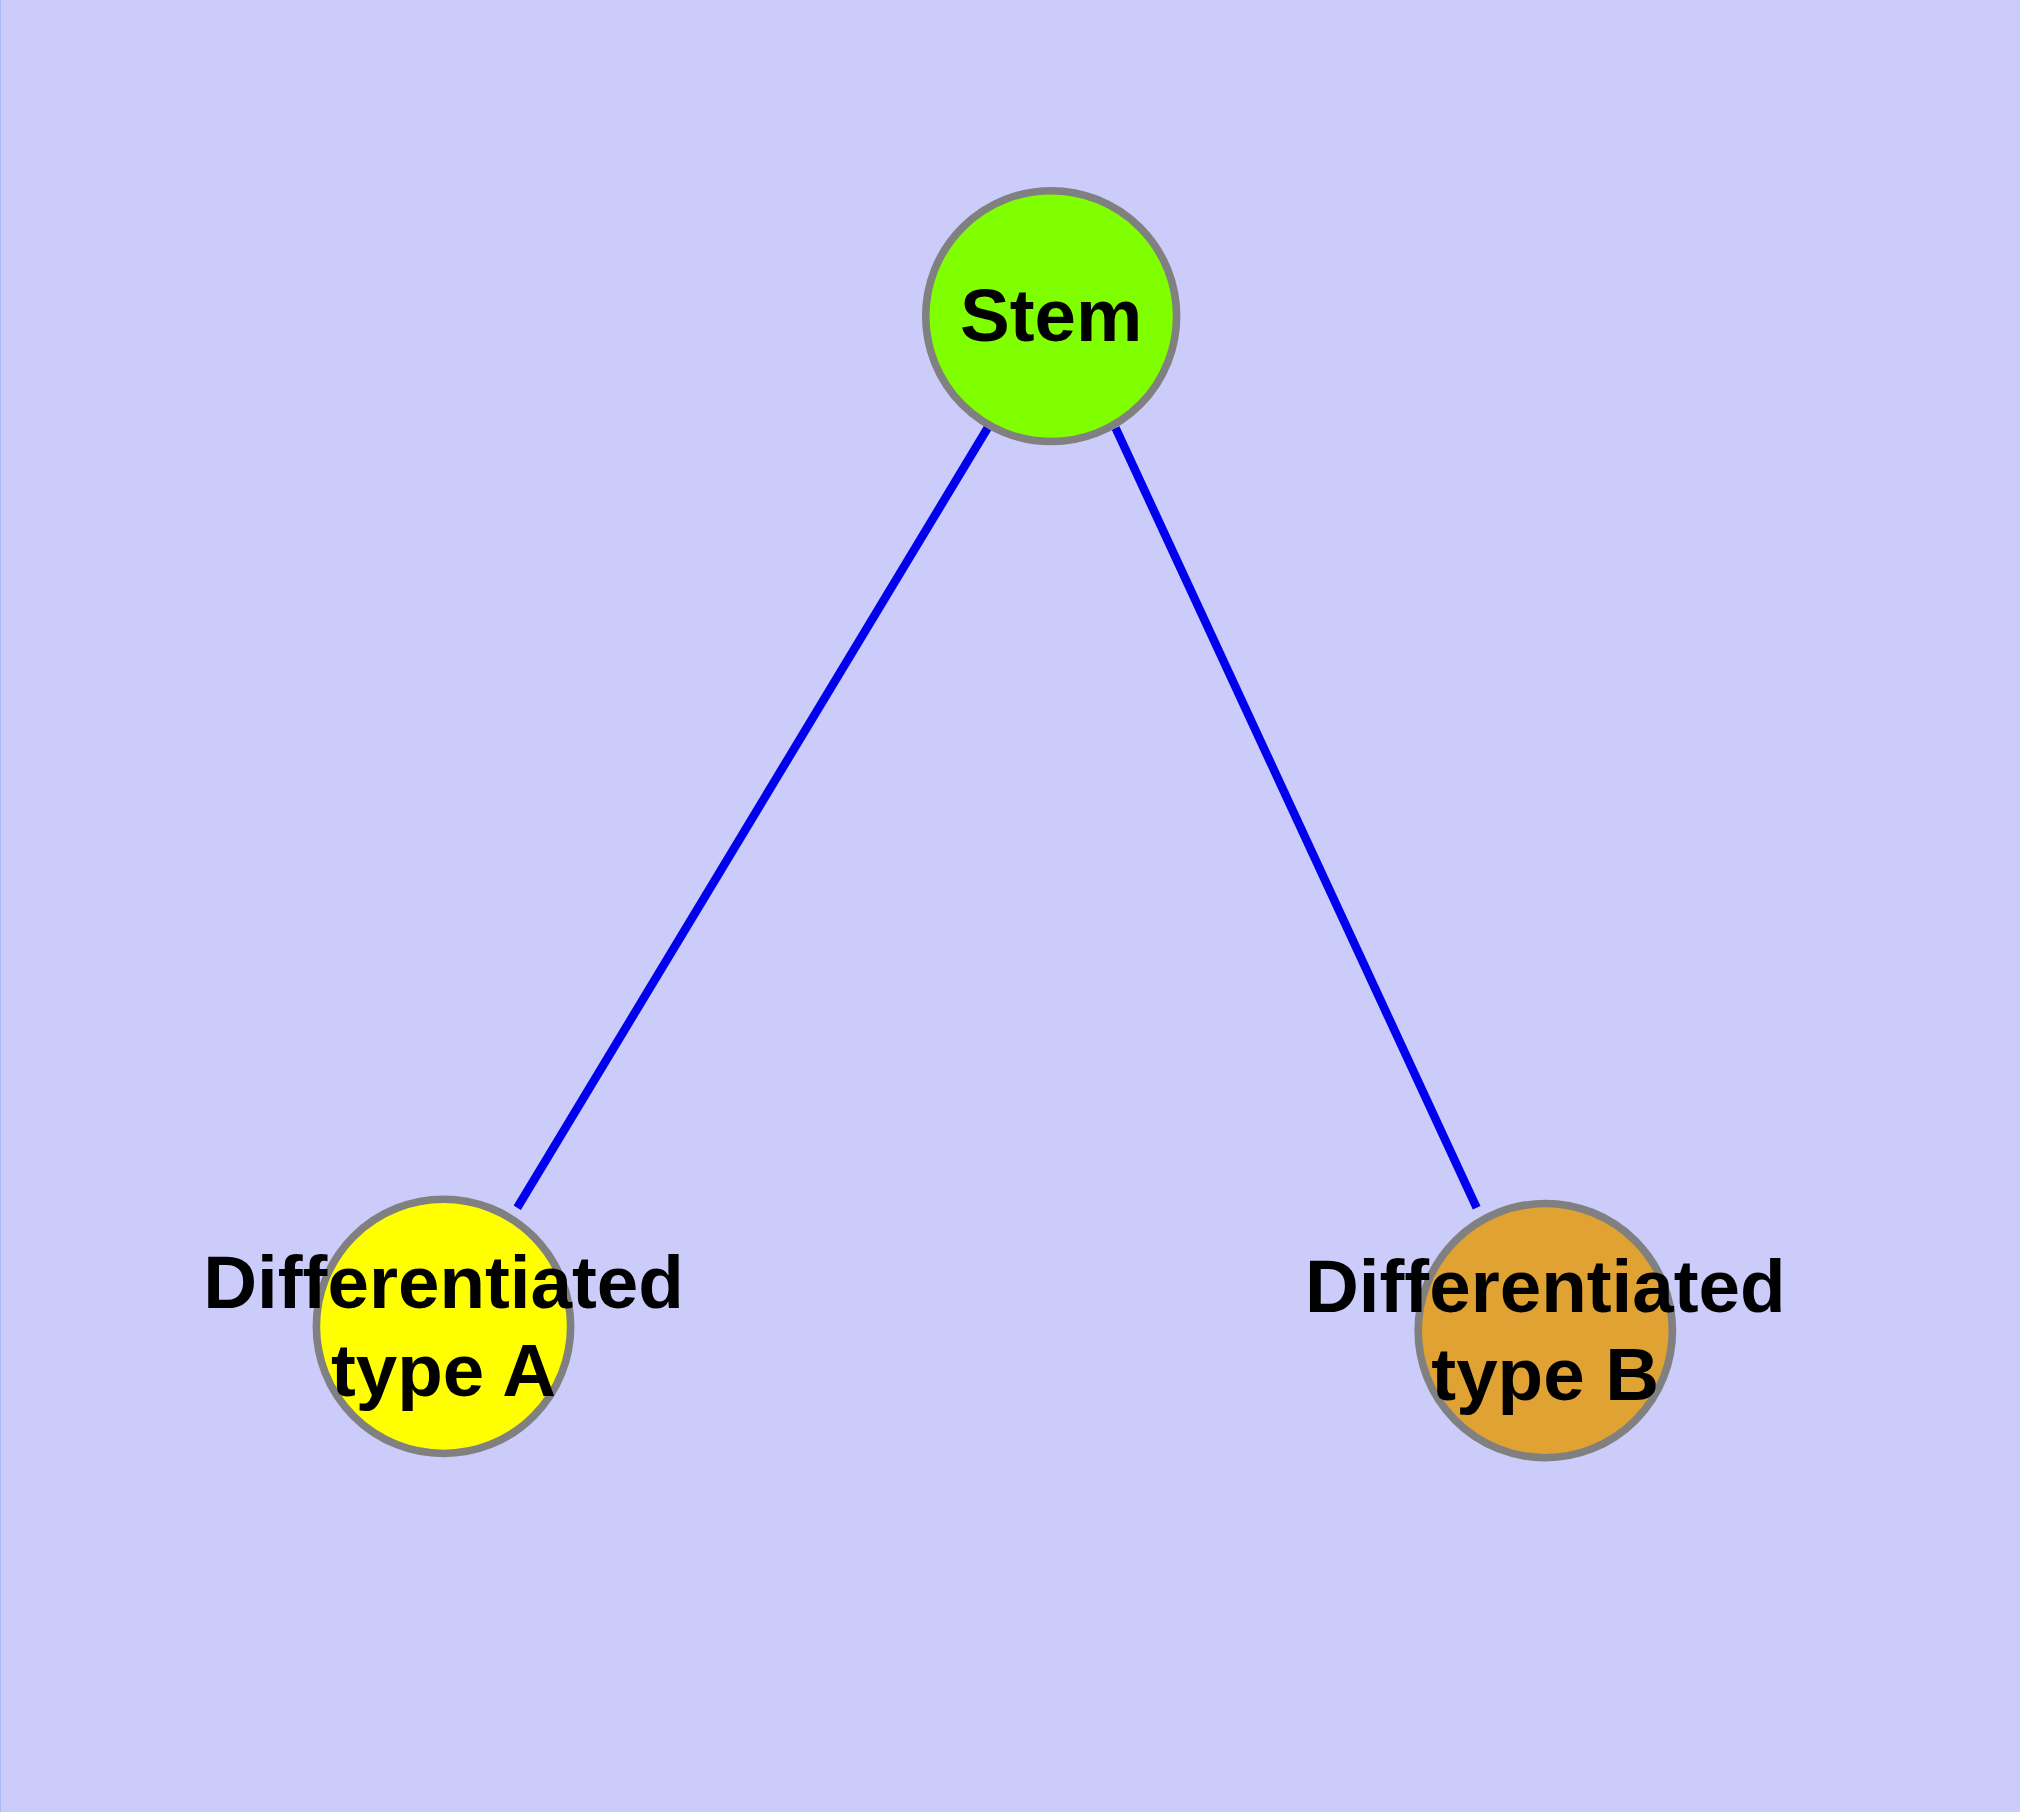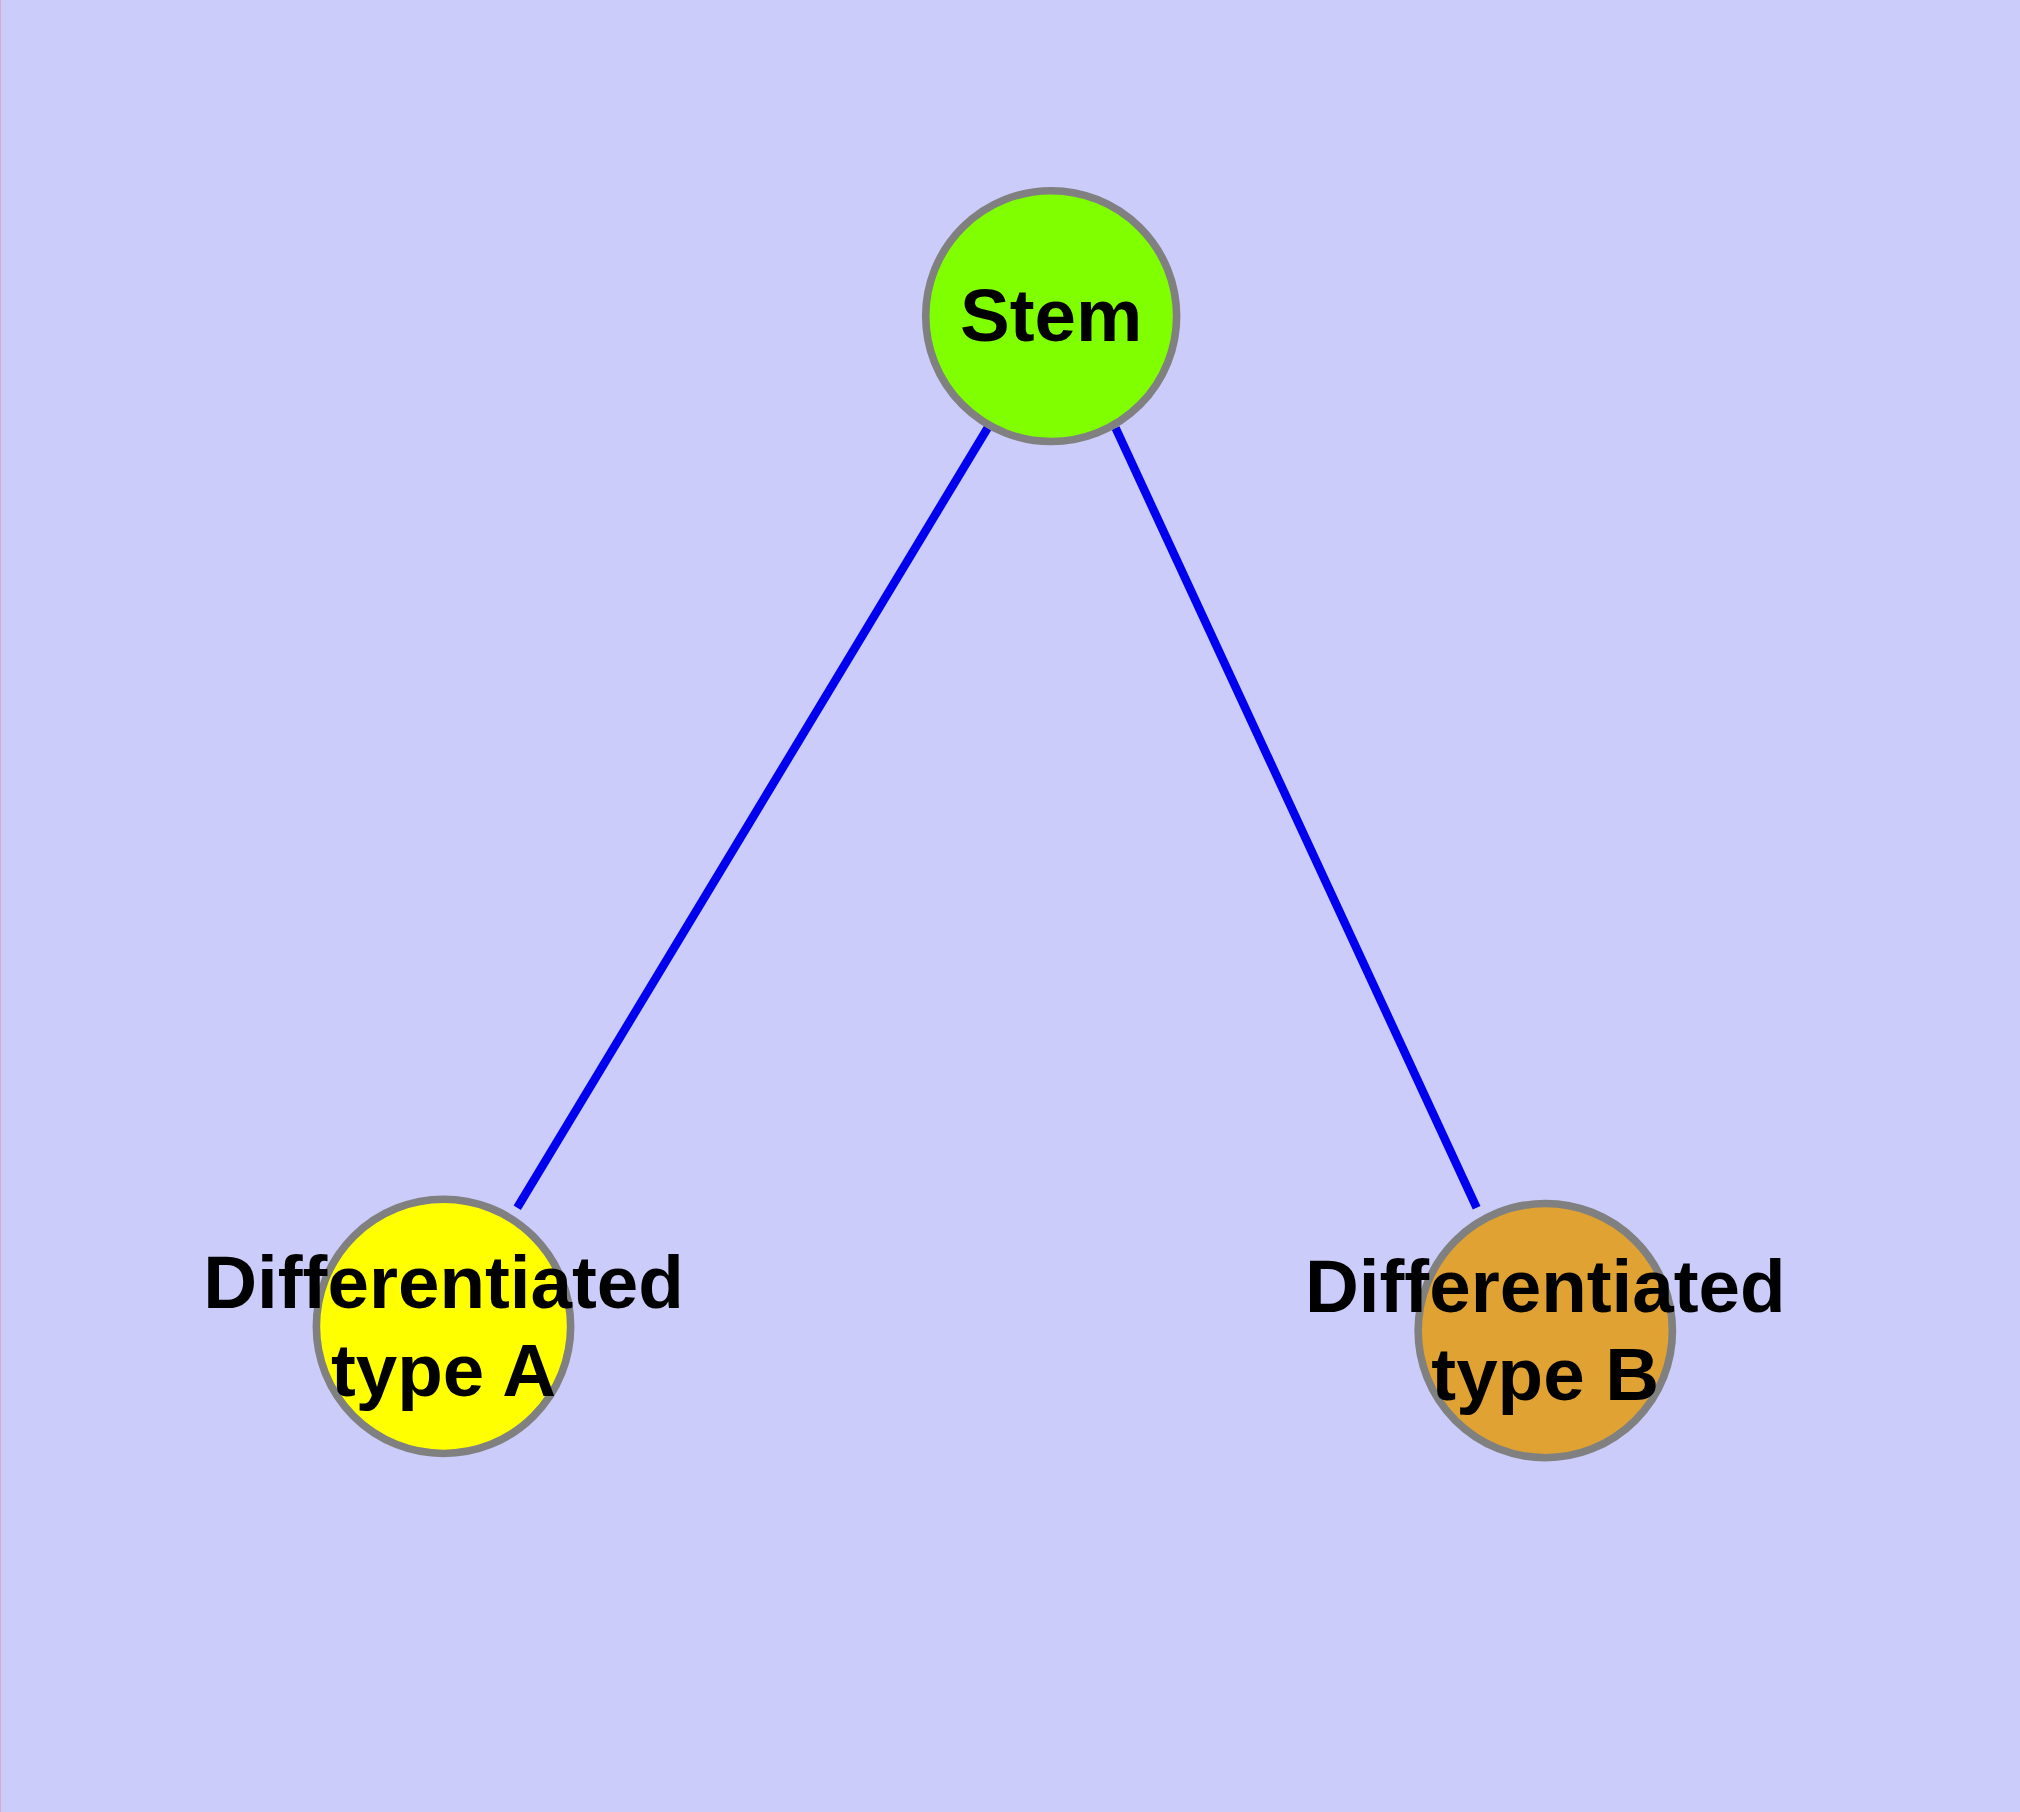--- a/index.html
+++ b/index.html
@@ -36,21 +36,21 @@
   .node-circle {
     stroke-linejoin: round;
   }
   .edge-line {
     stroke-linecap: butt;
   }
 </style>
 </head>
 <body>
 
-<div id="canvas" style="width: 2021px; height: 1812px; background: #ef4444;">
+<div id="canvas" style="width: 2021px; height: 1812px; background: #3b82f6;">
   <svg id="graph-svg" viewBox="0 0 2384 2138" xmlns="http://www.w3.org/2000/svg">
 
     <rect id="bg-rect" x="0" y="0" width="2384" height="2138" fill="#ccccfa"></rect>
 
     <g id="edges-group">
         <line x1="1165" y1="505" x2="610" y2="1425" stroke="#0000ee" stroke-width="10" class="edge-line"></line>
         <line x1="1316" y1="505" x2="1742" y2="1425" stroke="#0000ee" stroke-width="10" class="edge-line"></line>
       </g>
     <g id="nodes-group">
         <circle cx="1240" cy="373" r="148" fill="#80ff00" stroke="#808080" stroke-width="9" class="node-circle"></circle>

